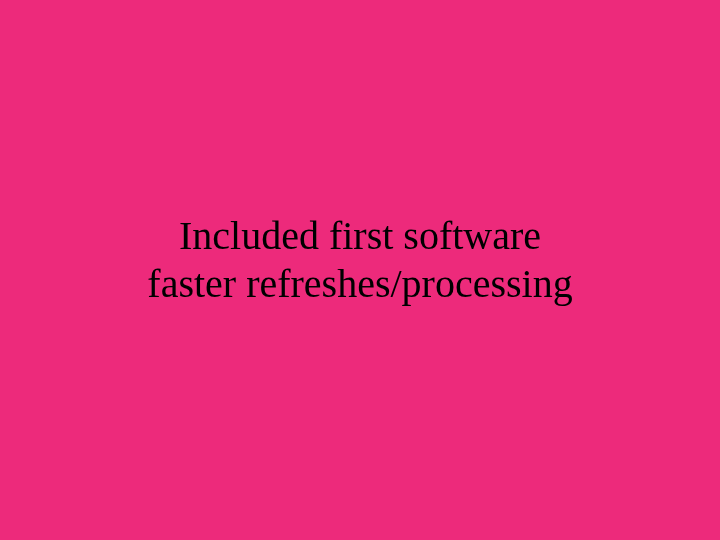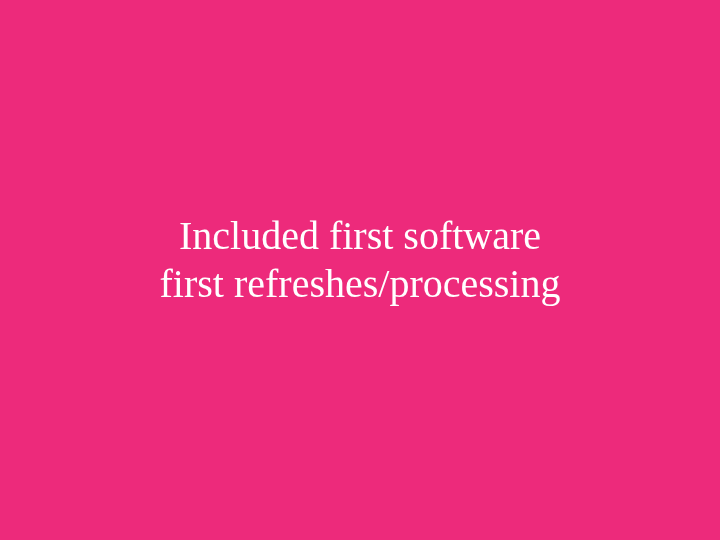--- a/index.html
+++ b/index.html
@@ -12,28 +12,28 @@
       height: 540px;
       background-color: #ed2a7b;
       display: flex;
       align-items: center;
       justify-content: center;
       overflow: hidden;
     }
     .slide-text {
       font-family: "Times New Roman", Times, serif;
       font-size: 40px;
-      color: #ffffff;
+      color: #000000;
       text-align: center;
       line-height: 1.2;
       margin-top: -20px;
     }
     .line {
       display: block;
     }
   </style>
 </head>
 <body>
 
 <div class="slide-text">
   <span class="line">Included first software</span>
-  <span class="line">first refreshes/processing</span>
+  <span class="line">faster refreshes/processing</span>
 </div>
 
 </body></html>

